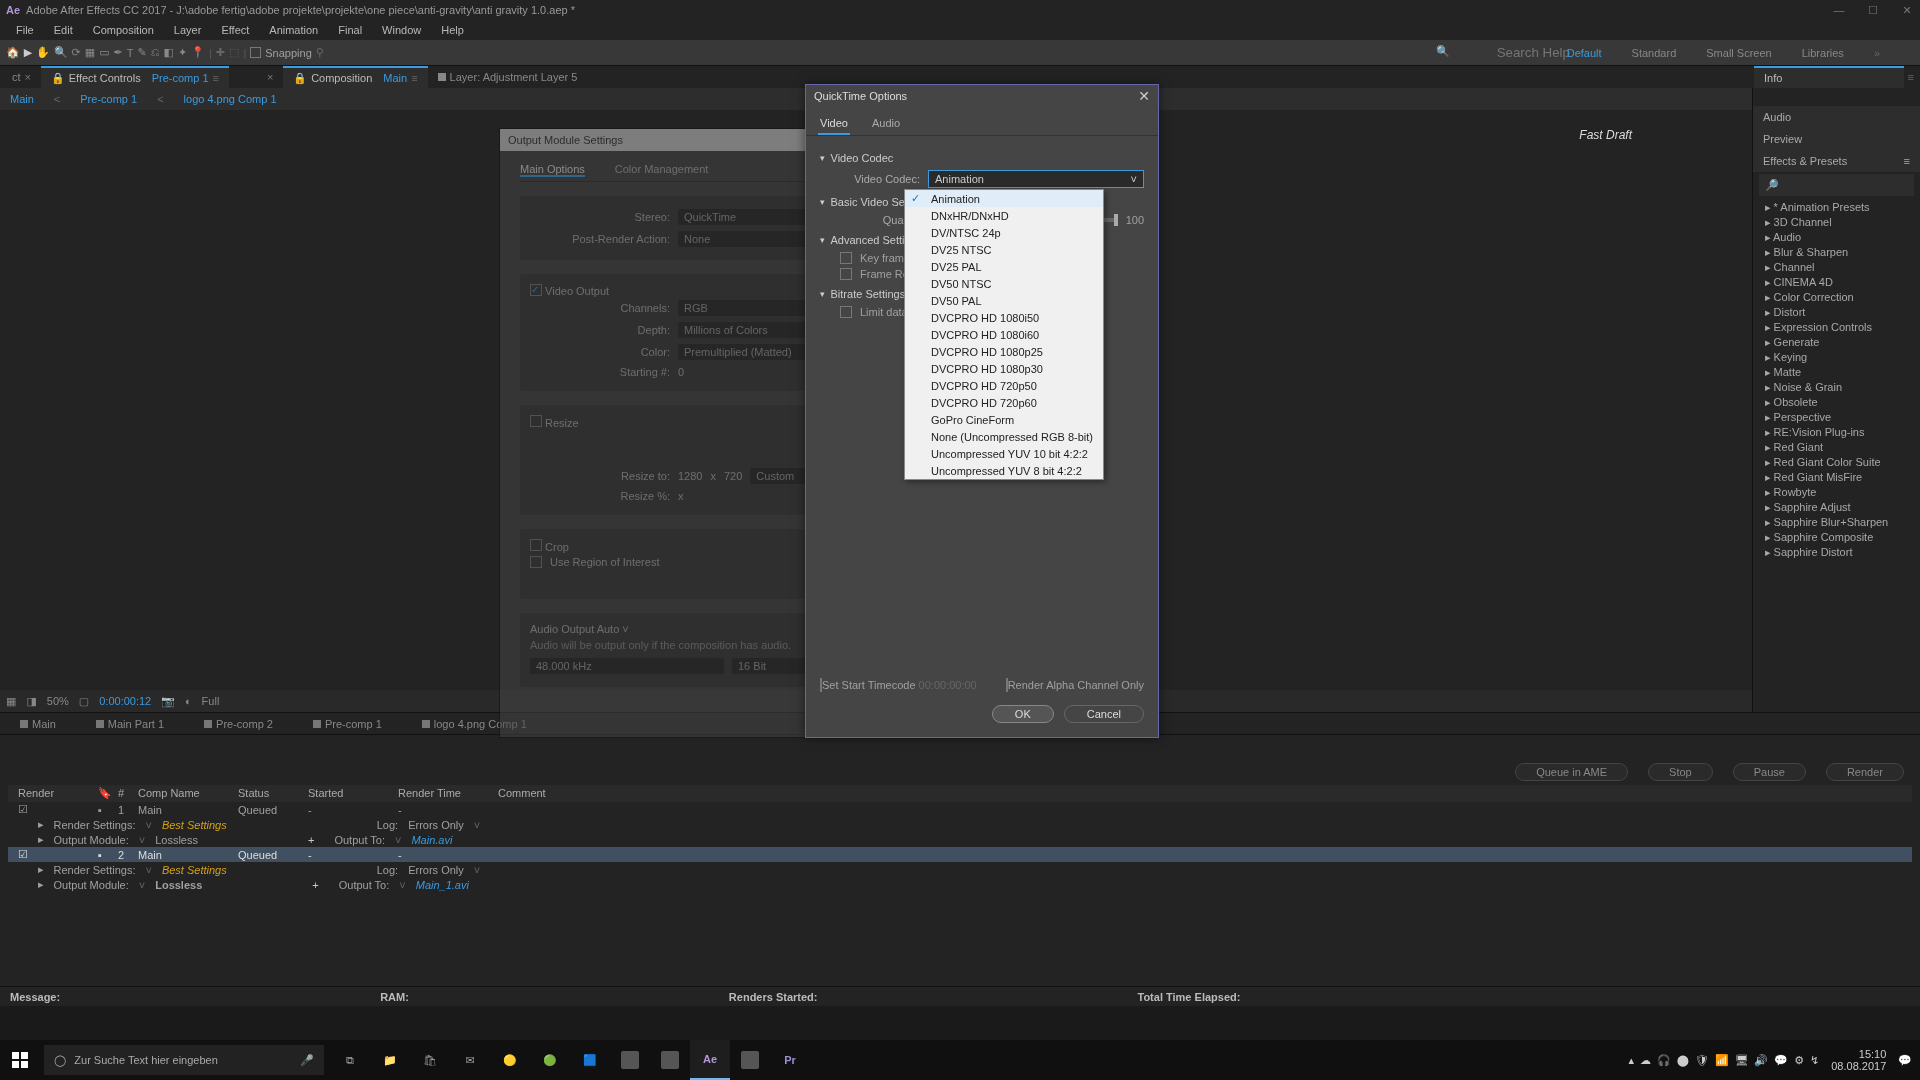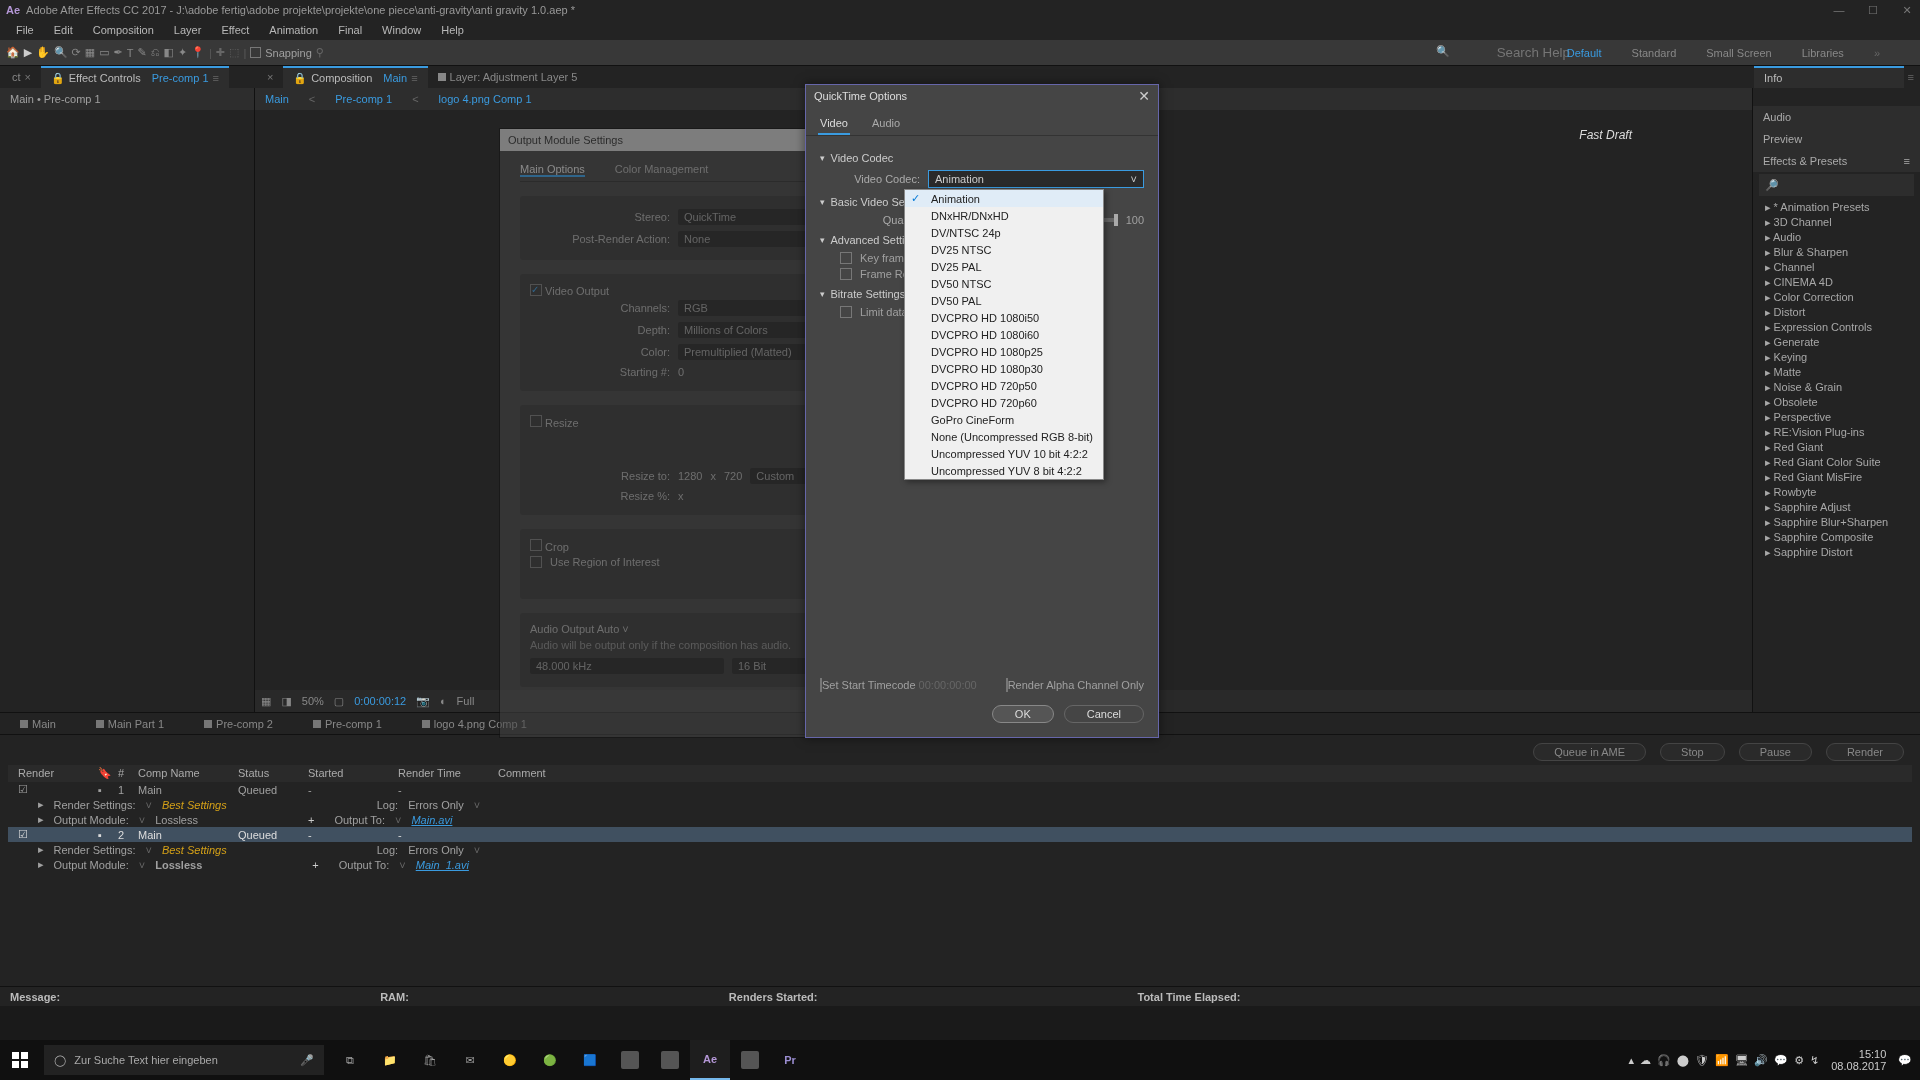--- a/index.html
+++ b/index.html
@@ -46,30 +46,30 @@
 .effect-search { height: 22px; background: #2d2d2d; margin: 2px 6px; display: flex; align-items: center; padding: 0 6px; gap: 4px; }
 .effect-list { padding: 2px 6px; }
 .effect-item { padding: 1px 0 1px 6px; color: #a8a8a8; }
 
 
 .lower-tabs { height: 22px; background: #232323; border-top: 1px solid #111; display: flex; align-items: center; }
 .lower-tab { padding: 0 20px; display: flex; align-items: center; color: #888; gap: 4px; }
 
 
 .render-queue { height: 252px; background: #232323; border-top: 1px solid #111; padding: 4px 8px; }
-.rq-buttons { display: flex; justify-content: flex-end; gap: 14px; padding: 4px 8px; align-items: flex-end; }
+.rq-buttons { display: flex; justify-content: flex-end; gap: 20px; padding: 4px 8px; align-items: flex-end; margin-top: 20px; }
 .rq-btn { padding: 2px 20px; border: 1px solid #444; border-radius: 12px; color: #888; background: #2a2a2a; }
 .rq-heading { padding: 4px 10px; color: #ddd; font-weight: bold; }
 .rq-header-row { display: flex; padding: 2px 10px; color: #aaa; background: #2a2a2a; }
 .rq-col1 { width: 80px; } .rq-col2 { width: 100px; } .rq-col3 { width: 70px; } .rq-col4 { width: 90px; } .rq-col5 { width: 100px; } .rq-col6 { width: 100px; }
 .rq-row { display: flex; padding: 1px 10px; align-items: center; }
 .rq-row.selected { background: #405060; color: #ddd; }
 .rq-sub { padding: 1px 30px; display: flex; gap: 10px; align-items: center; }
 .rq-link { color: #d4a017; font-style: italic; }
-.rq-link-blue { color: #3a9be0; font-style: italic; text-decoration: underline; }
+.rq-link-blue { color: #3a9be0; font-style: italic; }
 
 
 .ae-status { height: 20px; background: #232323; border-top: 1px solid #111; display: flex; align-items: center; padding: 0 10px; gap: 320px; color: #bbb; font-weight: bold; }
 
 
 .oms-dialog { position: absolute; left: 499px; top: 128px; width: 660px; height: 610px; background: #454545; border: 1px solid #111; opacity: 0.55; pointer-events: none; }
 .oms-title { height: 22px; background: #c8c8c8; color: #333; padding: 0 8px; display: flex; align-items: center; }
 .oms-body { padding: 12px 20px; color: #aaa; }
 .oms-tabs { display: flex; gap: 30px; border-bottom: 1px solid #333; padding-bottom: 4px; }
 .oms-tabs .active { color: #ddd; border-bottom: 2px solid #3a9be0; }
@@ -210,25 +210,20 @@
   </div>
   <div style="width:168px;" class="panel-tabs">
     <div class="panel-tab active" style="flex:1;">
       <span>Info</span>
     </div>
     <span style="padding:0 4px;color:#666;">≡</span>
   </div>
 </div>
 
 <div class="main-layout">
-  <div class="left-col">
-    <div class="breadcrumb">
-      <span>Main • Pre-comp 1</span>
-    </div>
-  </div>
   <div class="center-col">
     <div class="breadcrumb">
       <span class="crumb">Main</span>
       <span style="color:#666;">&lt;</span>
       <span class="crumb">Pre-comp 1</span>
       <span style="color:#666;">&lt;</span>
       <span class="crumb">logo 4.png Comp 1</span>
     </div>
     <div class="fast-draft">Fast Draft</div>
     <div class="viewer-status">

